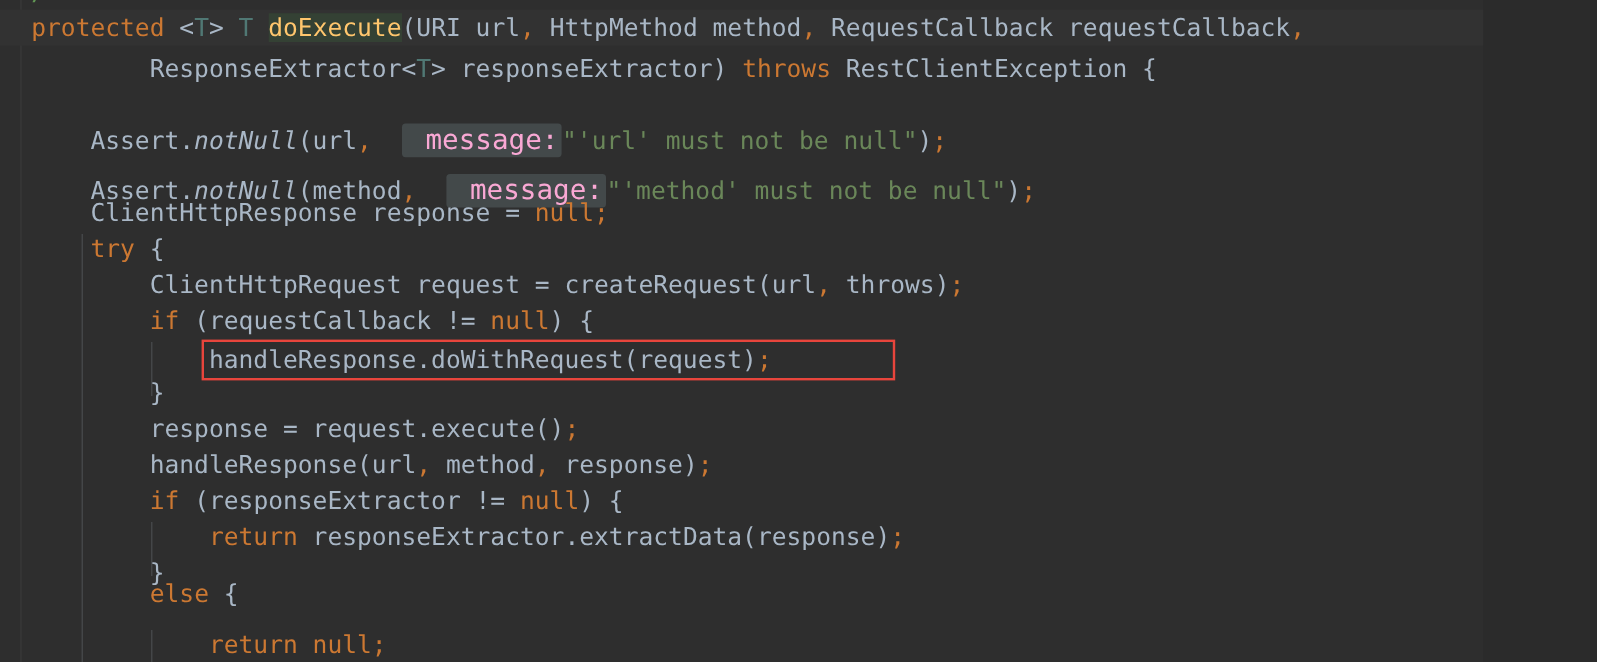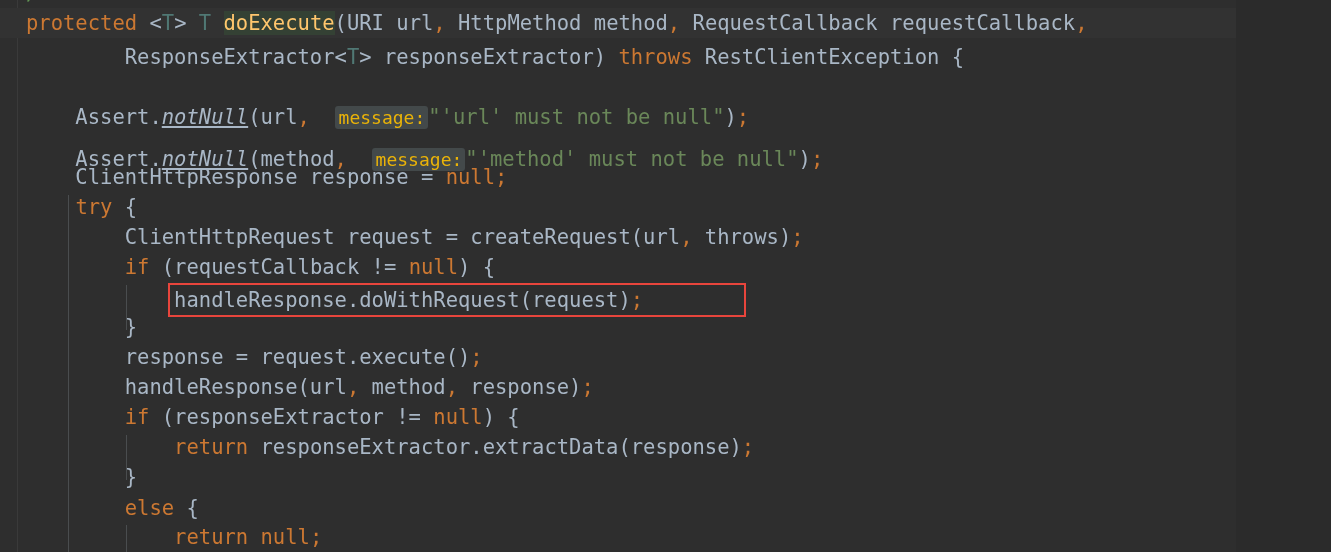--- a/index.html
+++ b/index.html
@@ -48,29 +48,29 @@
     left: 26px;
     height: 30px;
     white-space: pre;
     color: #a9b7c6;
   }
   .kw    { color: #cc7832; }
   .str   { color: #6a8759; }
   .ident { color: #a9b7c6; }
   .gen   { color: #507874; }
   .meth  { color: #ffc66d; }
-  .italic{ font-style: italic; text-decoration: underline; }
+  .italic{ font-style: italic; }
   .caret-hl { background: #344134; }
   
   .hint {
-    color: #eab308;
+    color: #f9a8d4;
     background: #43494a;
     border-radius: 3px;
-    padding: 1px 3px 1px 4px;
-    font-size: 18px;
+    padding: 1px 3px 1px 20px;
+    font-size: 23px;
   }
   
   #redbox {
     position: absolute;
     border: 2px solid #e8453c;
     box-sizing: border-box;
     pointer-events: none;
   }
   
   #top-comment {
@@ -112,19 +112,19 @@
       <div class="line" style="top: 192px;"><span class="ident">    </span><span class="kw">try</span><span class="ident"> {</span></div>
       <div class="line" style="top: 222px;"><span class="ident">        ClientHttpRequest request = createRequest(url</span><span class="kw">,</span><span class="ident"> throws)</span><span class="kw">;</span></div>
       <div class="line" style="top: 252px;"><span class="ident">        </span><span class="kw">if</span><span class="ident"> (requestCallback != </span><span class="kw">null</span><span class="ident">) {</span></div>
       <div class="line" style="top: 285px;"><span class="ident">            handleResponse.doWithRequest(request)</span><span class="kw">;</span></div>
       <div class="line" style="top: 312px;"><span class="ident">        }</span></div>
       <div class="line" style="top: 342px;"><span class="ident">        response = request.execute()</span><span class="kw">;</span></div>
       <div class="line" style="top: 372px;"><span class="ident">        handleResponse(url</span><span class="kw">,</span><span class="ident"> method</span><span class="kw">,</span><span class="ident"> response)</span><span class="kw">;</span></div>
       <div class="line" style="top: 402px;"><span class="ident">        </span><span class="kw">if</span><span class="ident"> (responseExtractor != </span><span class="kw">null</span><span class="ident">) {</span></div>
       <div class="line" style="top: 432px;"><span class="ident">            </span><span class="kw">return</span><span class="ident"> responseExtractor.extractData(response)</span><span class="kw">;</span></div>
       <div class="line" style="top: 462px;"><span class="ident">        }</span></div>
-      <div class="line" style="top: 493px;"><span class="ident">        </span><span class="kw">else</span><span class="ident"> {</span></div>
+      <div class="line" style="top: 480px;"><span class="ident">        </span><span class="kw">else</span><span class="ident"> {</span></div>
       <div class="line" style="top: 522px;"><span class="ident">            </span><span class="kw">return</span><span class="ident"> </span><span class="kw">null</span><span class="kw">;</span></div>
     </div>
 
   <div id="redbox" style="left: 168px; top: 283px; width: 578px; height: 34px; border-color: rgb(232, 69, 60);"></div>
 
 </div>
 
 </body></html>

